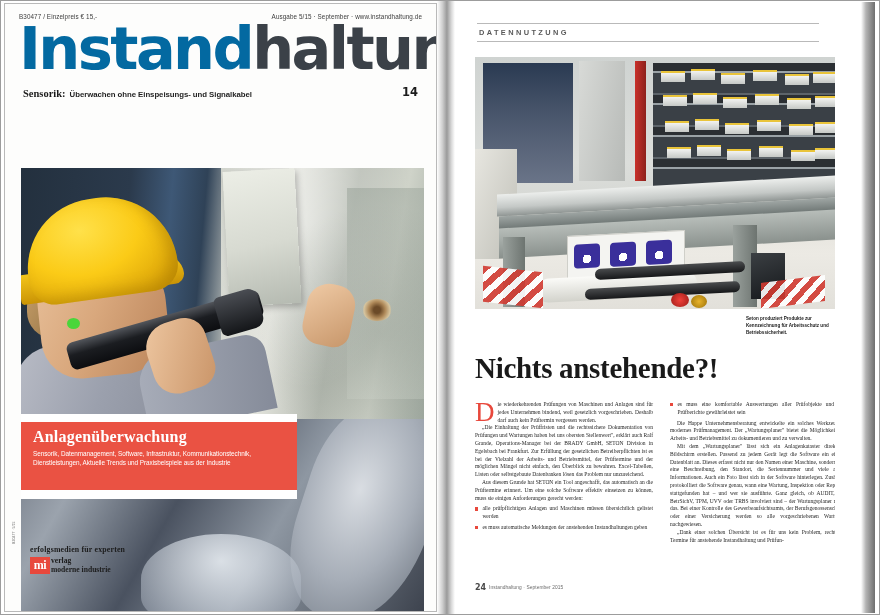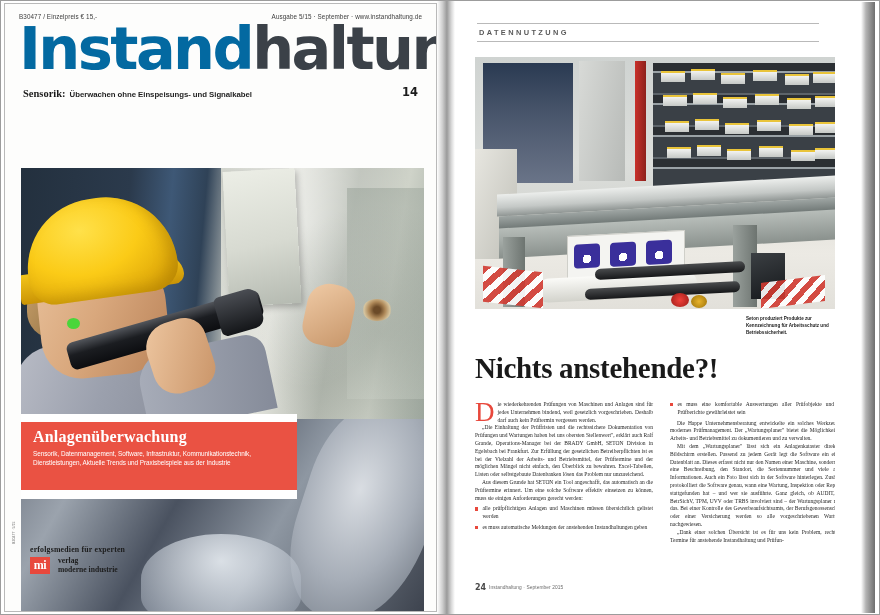--- a/index.html
+++ b/index.html
@@ -293,21 +293,21 @@
   }
   .pub-mark {
     width: 20px; height: 17px;
     background: #e8483c;
     color: #ffffff;
     font-family: "Liberation Serif", serif;
     font-weight: bold;
     font-size: 12px;
     line-height: 17px;
     text-align: center;
-    margin-right: 8px;
+    margin-right: 1px;
     letter-spacing: -0.5px;
   }
   .pub-text {
     font-family: "Liberation Serif", serif;
     font-weight: bold;
     font-size: 7.6px;
     color: #1c1c1c;
     line-height: 1.12;
   }
   .pub-tag {

